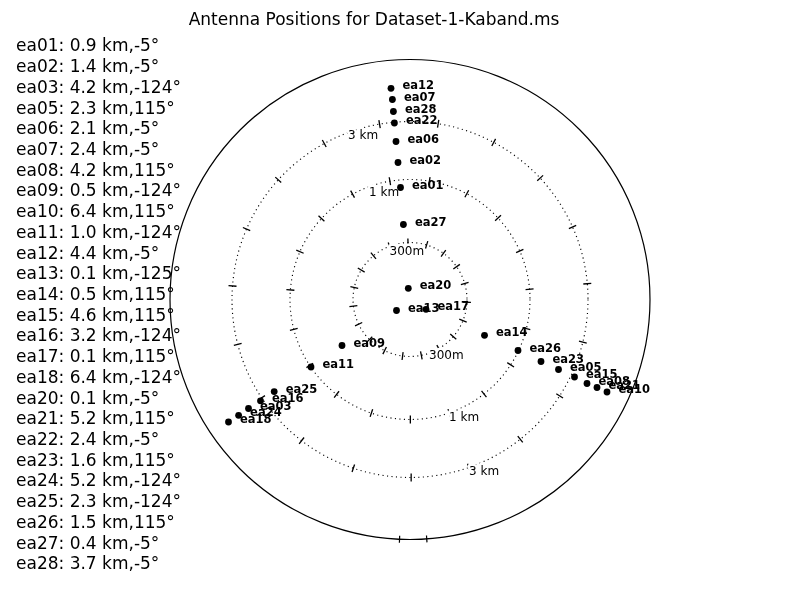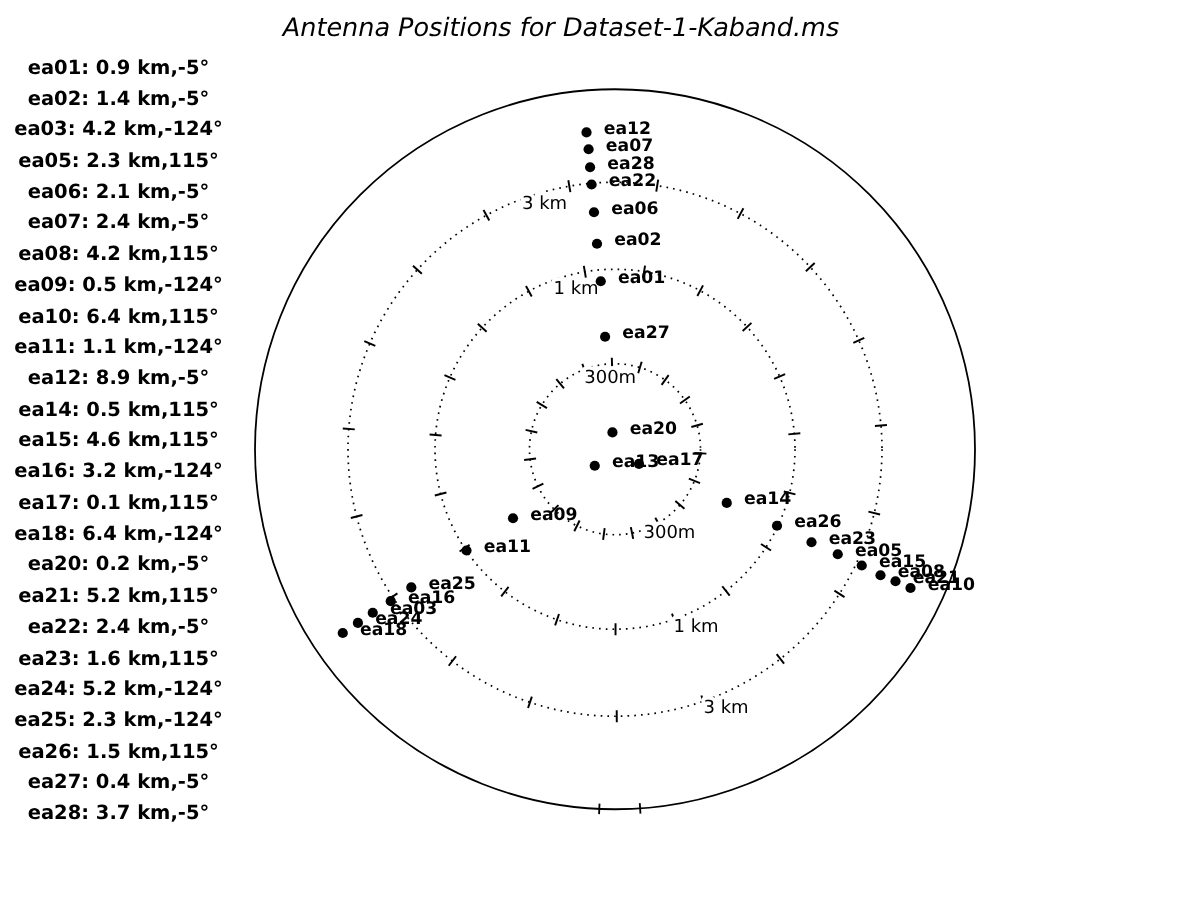--- a/index.html
+++ b/index.html
@@ -2,29 +2,29 @@
 <html><head>
 <meta charset="utf-8">
 <style>
   html,body{margin:0;padding:0;background:#fff;}
   #canvas{
     position:relative;width:800px;height:600px;background:#fff;overflow:hidden;
     font-family:"DejaVu Sans","Liberation Sans",sans-serif;color:#000;
   }
   #chart-title{
     position:absolute;left:0;top:9px;width:748px;text-align:center;
-    font-size:17px;font-weight:400;letter-spacing:0px;color:#000;font-style:italic;
+    font-size:17px;font-weight:400;letter-spacing:0px;color:#000;
   }
   #antenna-list{
     position:absolute;left:16px;top:35px;width:126px;
     display:flex;flex-direction:column;
   }
   .ant-row{
-    height:20.72px;display:flex;justify-content:center;align-items:center;
-    font-size:13px;font-weight:700;white-space:nowrap;
+    height:20.72px;display:flex;justify-content:space-between;align-items:center;
+    font-size:17px;font-weight:400;white-space:nowrap;
   }
   .ant-row .ang{text-align:right;}
   #plot-svg{position:absolute;left:0;top:0;}
   .ring-label{font-size:12px;font-weight:400;}
   .ant-label{font-size:11.5px;font-weight:700;}
 </style>
 </head>
 <body>
 
 <div id="canvas">
@@ -60,26 +60,30 @@
       </div>
       <div class="ant-row">
         <span>ea09: 0.5 km,</span>
         <span class="ang">-124°</span>
       </div>
       <div class="ant-row">
         <span>ea10: 6.4 km,</span>
         <span class="ang">115°</span>
       </div>
       <div class="ant-row">
-        <span>ea11: 1.1 km,</span>
-        <span class="ang">-124°</span>
-      </div>
-      <div class="ant-row">
-        <span>ea12: 8.9 km,</span>
-        <span class="ang">-5°</span>
+        <span>ea11: 1.0 km,</span>
+        <span class="ang">-124°</span>
+      </div>
+      <div class="ant-row">
+        <span>ea12: 4.4 km,</span>
+        <span class="ang">-5°</span>
+      </div>
+      <div class="ant-row">
+        <span>ea13: 0.1 km,</span>
+        <span class="ang">-125°</span>
       </div>
       <div class="ant-row">
         <span>ea14: 0.5 km,</span>
         <span class="ang">115°</span>
       </div>
       <div class="ant-row">
         <span>ea15: 4.6 km,</span>
         <span class="ang">115°</span>
       </div>
       <div class="ant-row">
@@ -88,21 +92,21 @@
       </div>
       <div class="ant-row">
         <span>ea17: 0.1 km,</span>
         <span class="ang">115°</span>
       </div>
       <div class="ant-row">
         <span>ea18: 6.4 km,</span>
         <span class="ang">-124°</span>
       </div>
       <div class="ant-row">
-        <span>ea20: 0.2 km,</span>
+        <span>ea20: 0.1 km,</span>
         <span class="ang">-5°</span>
       </div>
       <div class="ant-row">
         <span>ea21: 5.2 km,</span>
         <span class="ang">115°</span>
       </div>
       <div class="ant-row">
         <span>ea22: 2.4 km,</span>
         <span class="ang">-5°</span>
       </div>

